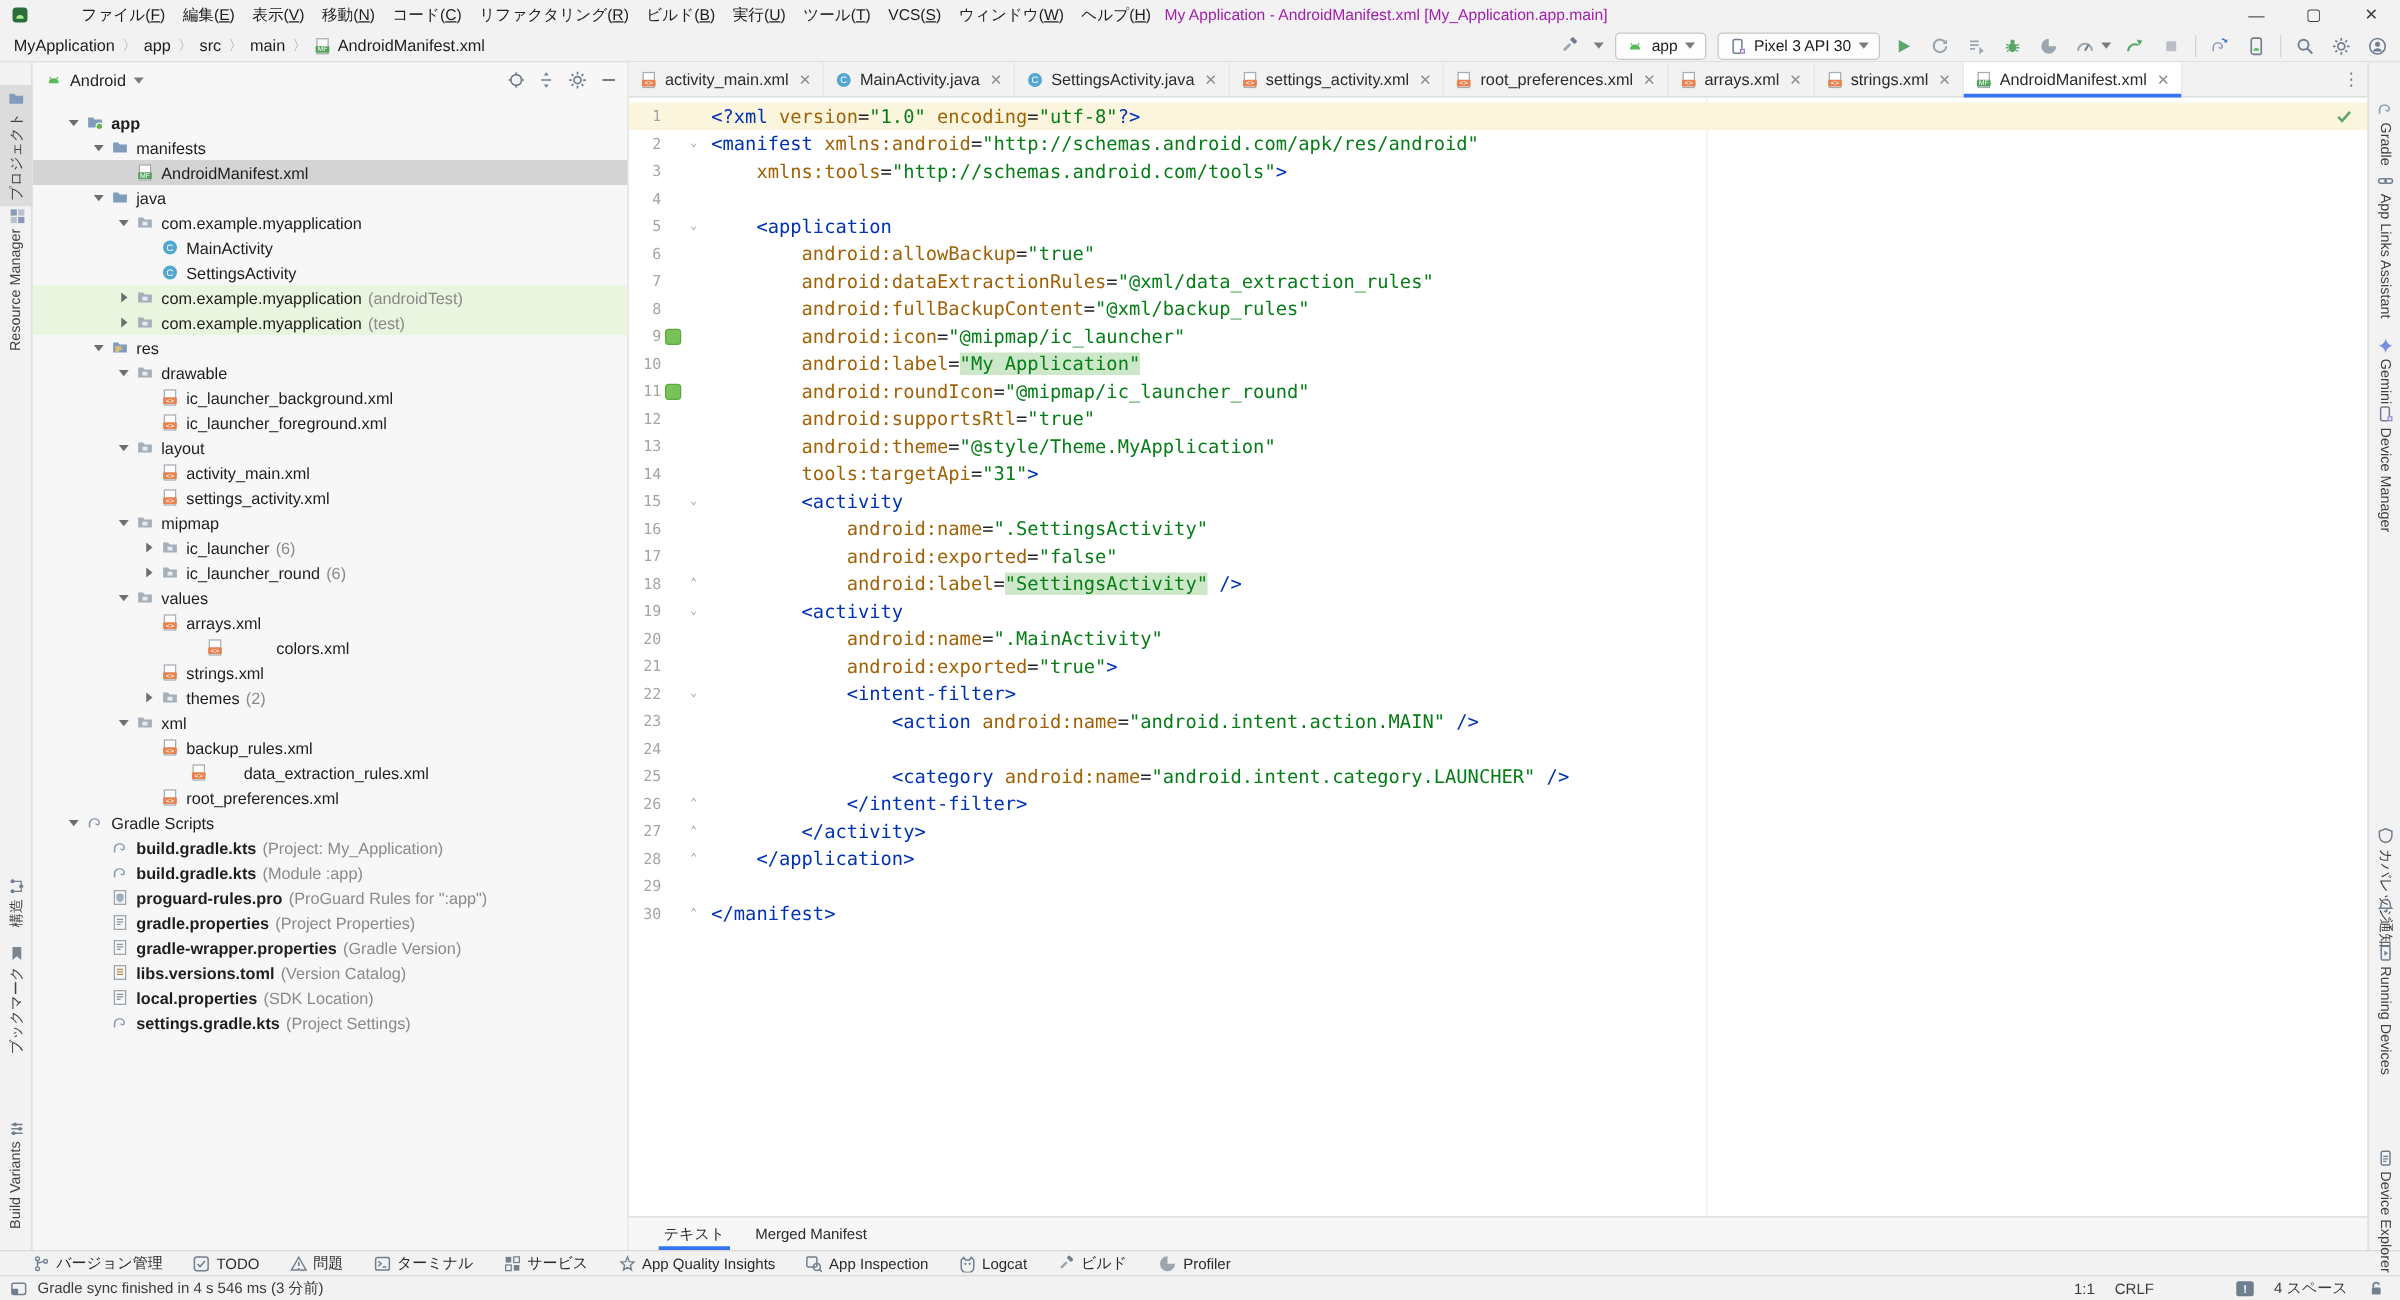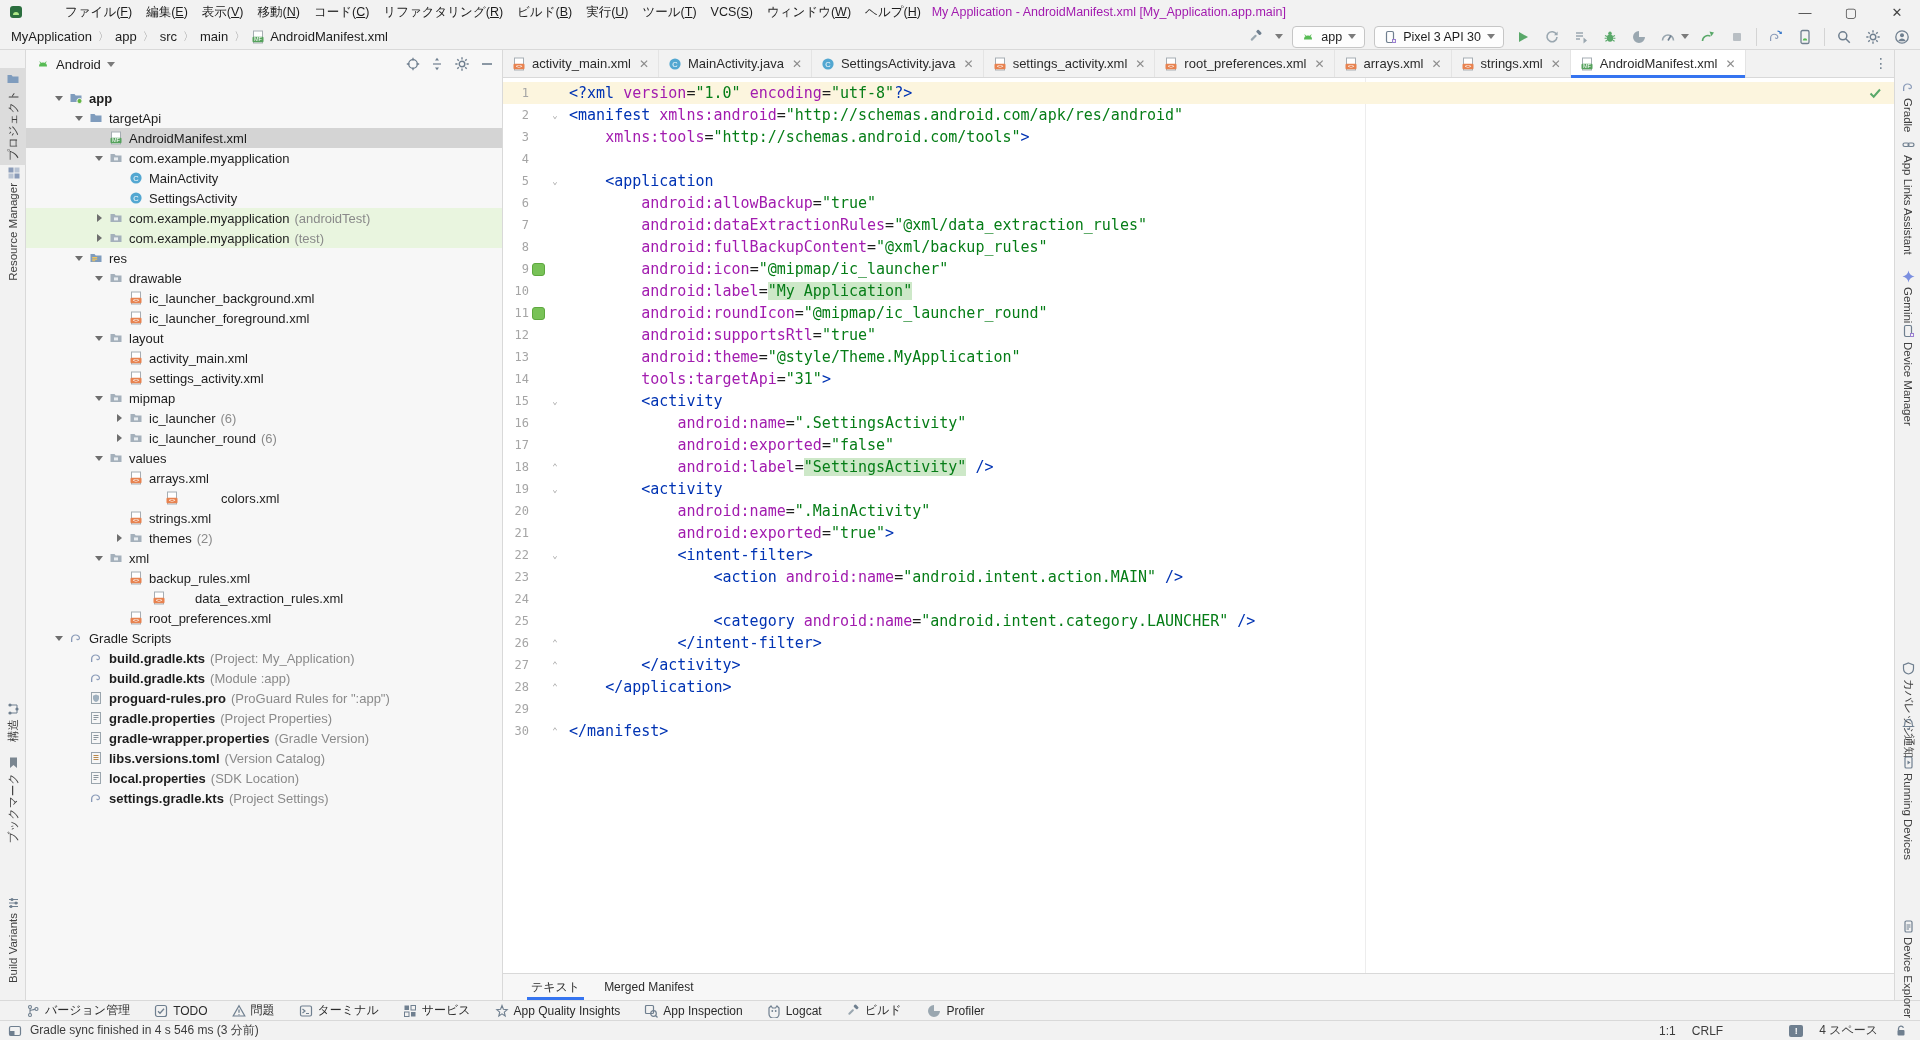--- a/index.html
+++ b/index.html
@@ -68,21 +68,21 @@
 
   .code-wrap { flex:1; position:relative; overflow:hidden; font-family:"DejaVu Sans Mono","Liberation Mono",monospace; }
   .guide { position:absolute; top:0; bottom:0; left:862px; width:1px; background:#ededed; }
   .lines { position:relative; padding-top:4px; }
   .cl { height:22px; display:flex; align-items:center; }
   .cl.caret { background:#fcf5de; }
   .g-num { width:26px; text-align:right; color:#a5a5a5; font-size:12px; flex:none; }
   .g-ic { width:18px; flex:none; display:flex; align-items:center; justify-content:center; }
   .g-fold { width:16px; flex:none; display:flex; align-items:center; justify-content:center; color:#9b9b9b; font-size:9px; }
   .cl pre { font-size:15px; line-height:22px; white-space:pre; padding-left:6px; }
-  .tg { color:#0033b3; } .at { color:#a21caf; } .vl { color:#067d17; } .pl { color:#1d1d1d; }
+  .tg { color:#0033b3; } .at { color:#a16207; } .vl { color:#067d17; } .pl { color:#1d1d1d; }
   .hl { background:#cde8c8; }
   .launcher-dot { width:13px; height:13px; border-radius:3px; background:#78c257; border:1px solid #5ea83f; }
   .insp { position:absolute; top:8px; right:12px; }
 
   .ebottom { height:27px; border-top:1px solid #d9d9d9; background:#f7f7f7; display:flex; align-items:stretch; padding-left:18px; gap:4px; flex:none; }
   .ebt { display:flex; align-items:center; padding:0 10px; font-size:12px; color:#2b2b2b; position:relative; }
   .ebt.active::after { content:""; position:absolute; left:6px; right:6px; bottom:0; height:3px; background:#3574f0; }
 
   
   .bottombar { height:20px; background:#f2f2f2; border-top:1px solid #d9d9d9; display:flex; align-items:center; gap:24px; padding-left:26px; flex:none; }
@@ -367,32 +367,43 @@
           </div>
           <div class="trow" style="padding-left: 46px;">
             <span class="tchev">
               <span class="tri-d"></span>
             </span>
             <span class="ticon">
               <svg width="14" height="14" viewBox="0 0 14 14" xmlns="http://www.w3.org/2000/svg">
                 <path d="M1.5 3h4l1.2 1.6h5.8V11h-11z" fill="#7f9cbd"></path>
               </svg>
             </span>
-            <span class="tlabel">targetApi</span>
+            <span class="tlabel">manifests</span>
           </div>
           <div class="trow sel" style="padding-left: 66px;">
             <span class="tchev"></span>
             <span class="ticon">
               <svg width="14" height="14" viewBox="0 0 14 14" xmlns="http://www.w3.org/2000/svg">
                 <rect x="2.5" y="1" width="9" height="12" fill="#fff" stroke="#a6adb3"></rect>
                 <rect x="1.5" y="6.8" width="11" height="5.4" rx="1" fill="#55a25c"></rect>
                 <text x="7" y="11.2" font-size="5.5" fill="#fff" text-anchor="middle" font-family="sans-serif">MF</text>
               </svg>
             </span>
             <span class="tlabel">AndroidManifest.xml</span>
+          </div>
+          <div class="trow" style="padding-left: 46px;">
+            <span class="tchev">
+              <span class="tri-d"></span>
+            </span>
+            <span class="ticon">
+              <svg width="14" height="14" viewBox="0 0 14 14" xmlns="http://www.w3.org/2000/svg">
+                <path d="M1.5 3h4l1.2 1.6h5.8V11h-11z" fill="#7f9cbd"></path>
+              </svg>
+            </span>
+            <span class="tlabel">java</span>
           </div>
           <div class="trow" style="padding-left: 66px;">
             <span class="tchev">
               <span class="tri-d"></span>
             </span>
             <span class="ticon">
               <svg width="14" height="14" viewBox="0 0 14 14" xmlns="http://www.w3.org/2000/svg">
                 <path d="M1.5 3h4l1.2 1.6h5.8V11h-11z" fill="#a4b0bb"></path>
                 <rect x="5" y="6.4" width="4" height="3" fill="#e9edf0"></rect>
               </svg>

